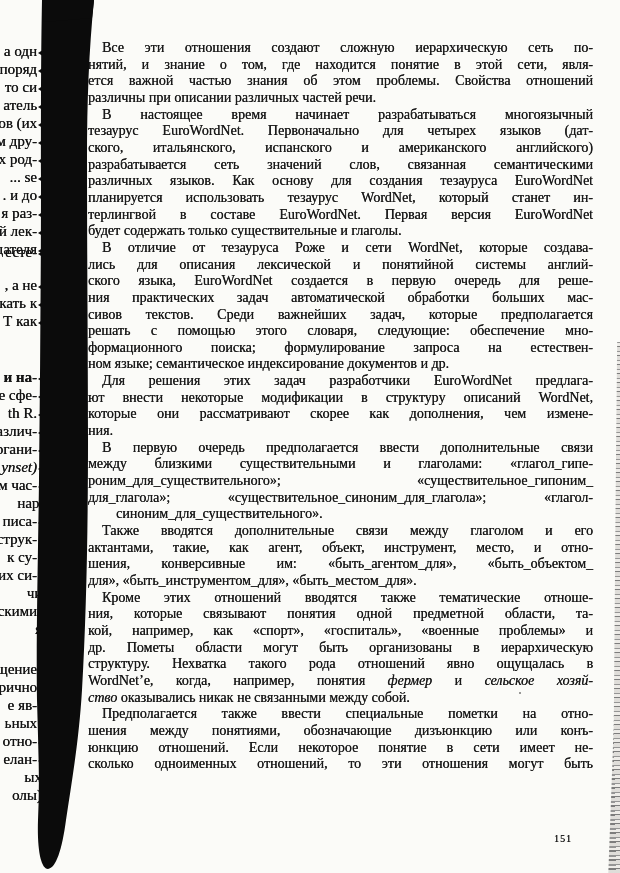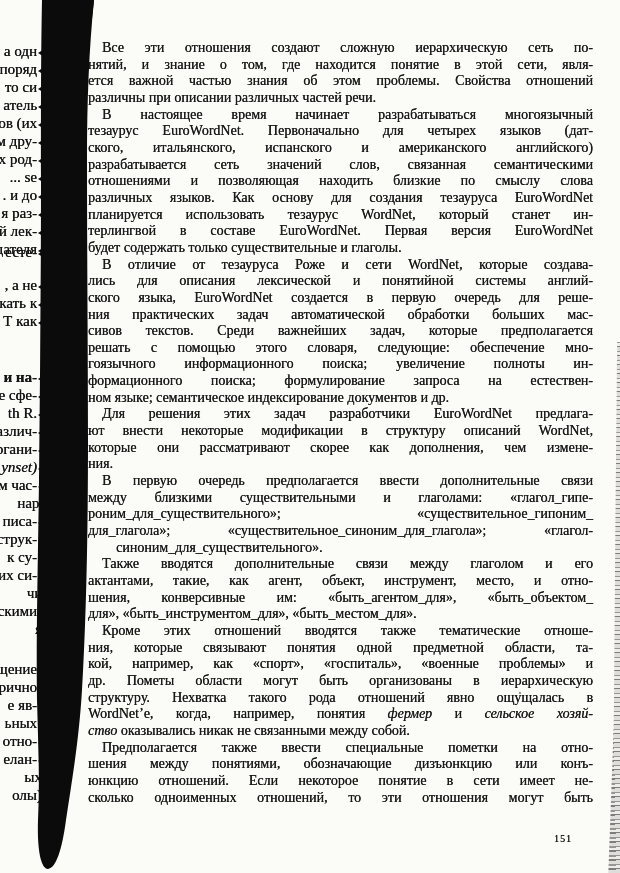--- a/index.html
+++ b/index.html
@@ -118,34 +118,32 @@
         <div class="line"><span>Все эти отношения создают сложную иерархическую сеть по-</span></div>
         <div class="line"><span>нятий, и знание о том, где находится понятие в этой сети, явля-</span></div>
         <div class="line"><span>ется важной частью знания об этом проблемы. Свойства отношений</span></div>
         <div class="line left"><span>различны при описании различных частей речи.</span></div>
       </div>
       <div class="para">
         <div class="line"><span>В настоящее время начинает разрабатываться многоязычный</span></div>
         <div class="line"><span>тезаурус EuroWordNet. Первоначально для четырех языков (дат-</span></div>
         <div class="line"><span>ского, итальянского, испанского и американского английского)</span></div>
         <div class="line"><span>разрабатывается сеть значений слов, связанная семантическими</span></div>
-        <div class="line"><span>отношениями и позволяющая находить близкие по смыслу слова</span></div>
         <div class="line"><span>различных языков. Как основу для создания тезауруса EuroWordNet</span></div>
         <div class="line"><span>планируется использовать тезаурус WordNet, который станет ин-</span></div>
         <div class="line"><span>терлингвой в составе EuroWordNet. Первая версия EuroWordNet</span></div>
         <div class="line left"><span>будет содержать только существительные и глаголы.</span></div>
       </div>
       <div class="para">
         <div class="line"><span>В отличие от тезауруса Роже и сети WordNet, которые создава-</span></div>
         <div class="line"><span>лись для описания лексической и понятийной системы англий-</span></div>
         <div class="line"><span>ского языка, EuroWordNet создается в первую очередь для реше-</span></div>
         <div class="line"><span>ния практических задач автоматической обработки больших мас-</span></div>
         <div class="line"><span>сивов текстов. Среди важнейших задач, которые предполагается</span></div>
         <div class="line"><span>решать с помощью этого словаря, следующие: обеспечение мно-</span></div>
-        <div class="line"><span>гоязычного информационного поиска; увеличение полноты ин-</span></div>
         <div class="line"><span>формационного поиска; формулирование запроса на естествен-</span></div>
         <div class="line left"><span>ном языке; семантическое индексирование документов и др.</span></div>
       </div>
       <div class="para">
         <div class="line"><span>Для решения этих задач разработчики EuroWordNet предлага-</span></div>
         <div class="line"><span>ют внести некоторые модификации в структуру описаний WordNet,</span></div>
         <div class="line"><span>которые они рассматривают скорее как дополнения, чем измене-</span></div>
         <div class="line left"><span>ния.</span></div>
       </div>
       <div class="para">

